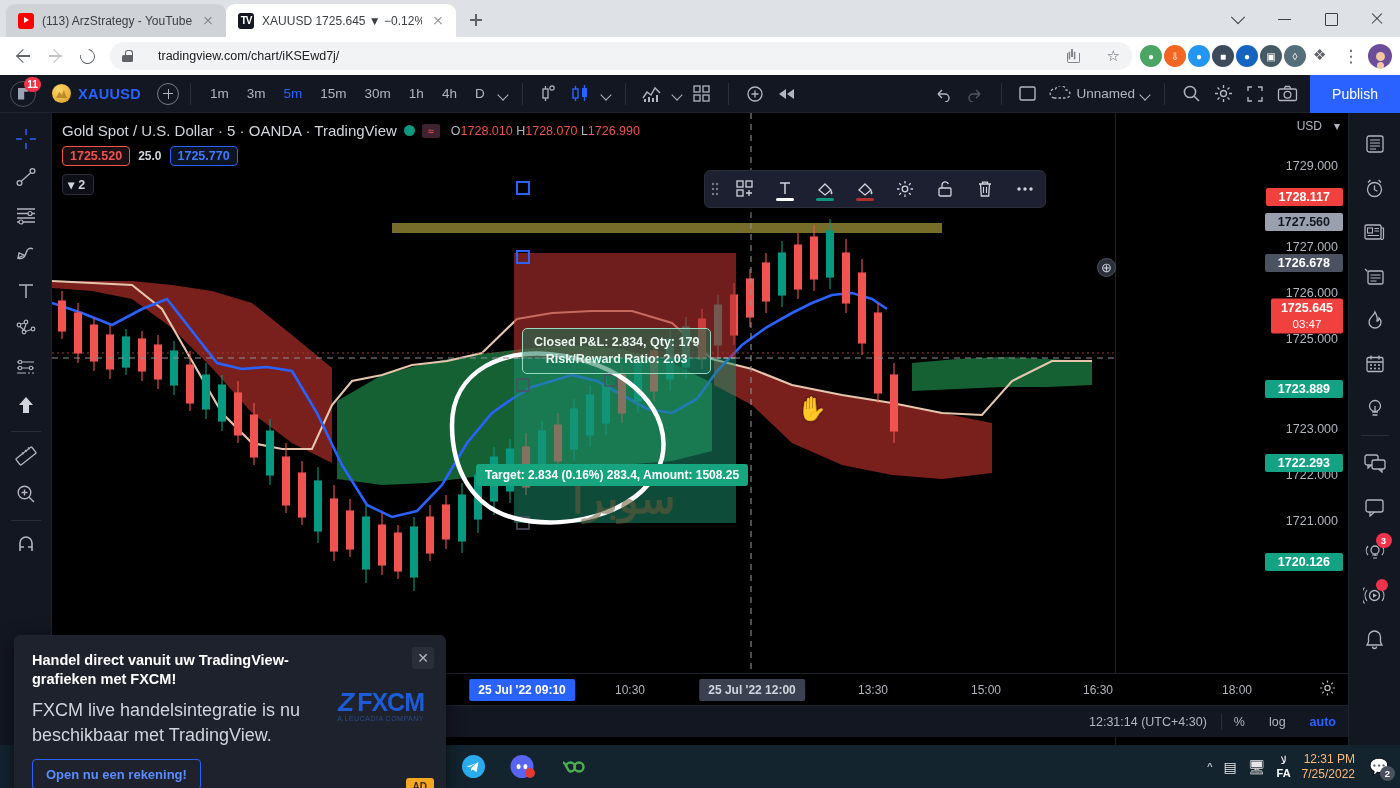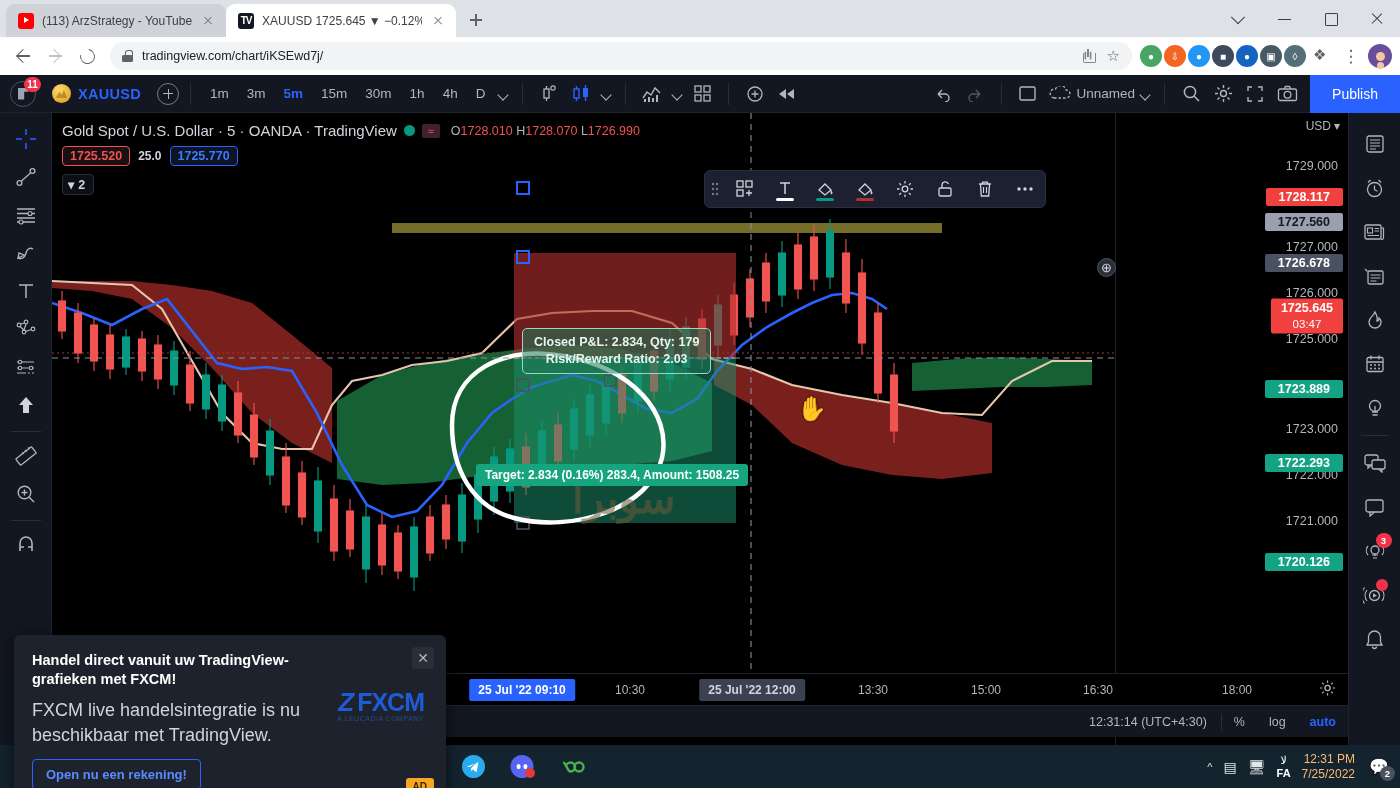--- a/index.html
+++ b/index.html
@@ -87,21 +87,21 @@
     content: ""; position: absolute; top: 14.2px; left: 9px; width: 13px; height: 1.7px; background: #5f6368;
   }
   .arrow-right { opacity: .38; }
   .reload-ico::before {
     content: ""; position: absolute; left: 8px; top: 8px; width: 13px; height: 13px;
     border: 1.7px solid #5f6368; border-radius: 50%; border-top-color: transparent;
     transform: rotate(-35deg);
   }
   .urlbar {
     flex: 1; height: 28px; background: #f1f3f4; border-radius: 14px;
-    display: flex; align-items: center; gap: 9px; padding: 0 12px; margin: 0 6px;
+    display: flex; align-items: center; gap: 25px; padding: 0 12px; margin: 0 6px;
     font-size: 12.5px; color: #202124;
   }
   .lock-ico { width: 11px; height: 12px; position: relative; flex: 0 0 11px; }
   .lock-ico::before {
     content: ""; position: absolute; left: 0; bottom: 0; width: 11px; height: 7px;
     background: #5f6368; border-radius: 1.5px;
   }
   .lock-ico::after {
     content: ""; position: absolute; left: 2.5px; top: 0; width: 6px; height: 6px;
     border: 1.5px solid #5f6368; border-bottom: none; border-radius: 3px 3px 0 0;
@@ -176,21 +176,21 @@
     width: 22px; height: 22px; border: 1.4px solid #787b86; border-radius: 50%;
     position: relative; flex: 0 0 22px; margin-left: 4px;
   }
   .plus-circ::before, .plus-circ::after { content:""; position:absolute; background:#b2b5be; }
   .plus-circ::before { left:5px; top:9.6px; width:10px; height:1.4px; }
   .plus-circ::after { left:9.6px; top:5px; width:1.4px; height:10px; }
   .tb-div { width: 1px; height: 22px; background: #2a2e39; margin: 0 9px; }
   .tf-btn {
     color: #b2b5be; font-size: 13.5px; padding: 5px 8px; border-radius: 4px;
   }
-  .tf-btn.active { color: #2962ff; font-weight: bold; }
+  .tf-btn.active { color: #2962ff; font-weight: normal; }
   .chev-dn {
     width: 16px; height: 16px; position: relative; flex:0 0 16px;
   }
   .chev-dn::before {
     content:""; position:absolute; left:4px; top:5px; width:7px; height:7px;
     border-right:1.4px solid #b2b5be; border-bottom:1.4px solid #b2b5be;
     transform: rotate(45deg);
   }
   .tb-icon {
     width: 30px; height: 30px; display:flex; align-items:center; justify-content:center;
@@ -278,21 +278,21 @@
     font-weight: bold; line-height: 1.35; text-align: center;
   }
 
   
   .tv-priceaxis {
     position: absolute; left: 1115px; top: 38px; width: 233px; height: 632px;
     background: #000; border-left: 1px solid #1f232e;
   }
   .pa-cur {
     position: absolute; right: 8px; top: 6px; color: #b2b5be; font-size: 12px;
-    display: flex; align-items: center; gap: 3px;
+    display: flex; align-items: center; gap: 12px;
   }
   .pa-tick {
     position: absolute; right: 10px; color: #b2b5be; font-size: 12.5px;
     transform: translateY(-50%);
   }
   .pa-chip {
     position: absolute; right: 5px; transform: translateY(-50%);
     font-size: 12.5px; font-weight: bold; color: #fff;
     padding: 2px 13px; border-radius: 2px; min-width: 72px; text-align: center;
   }

